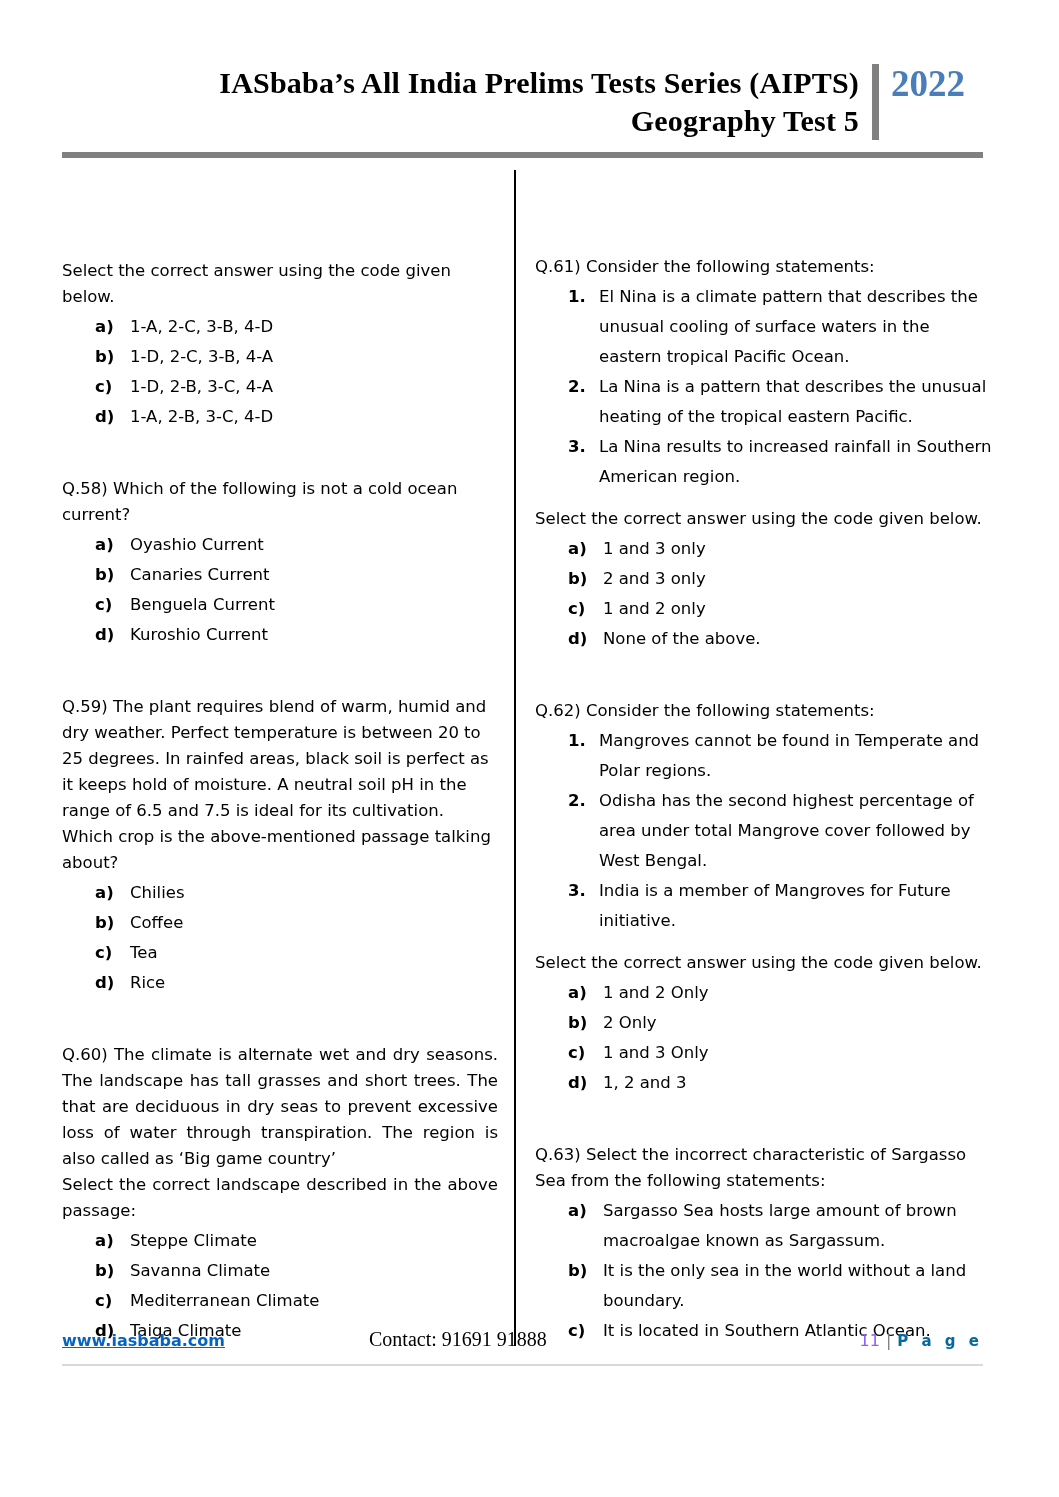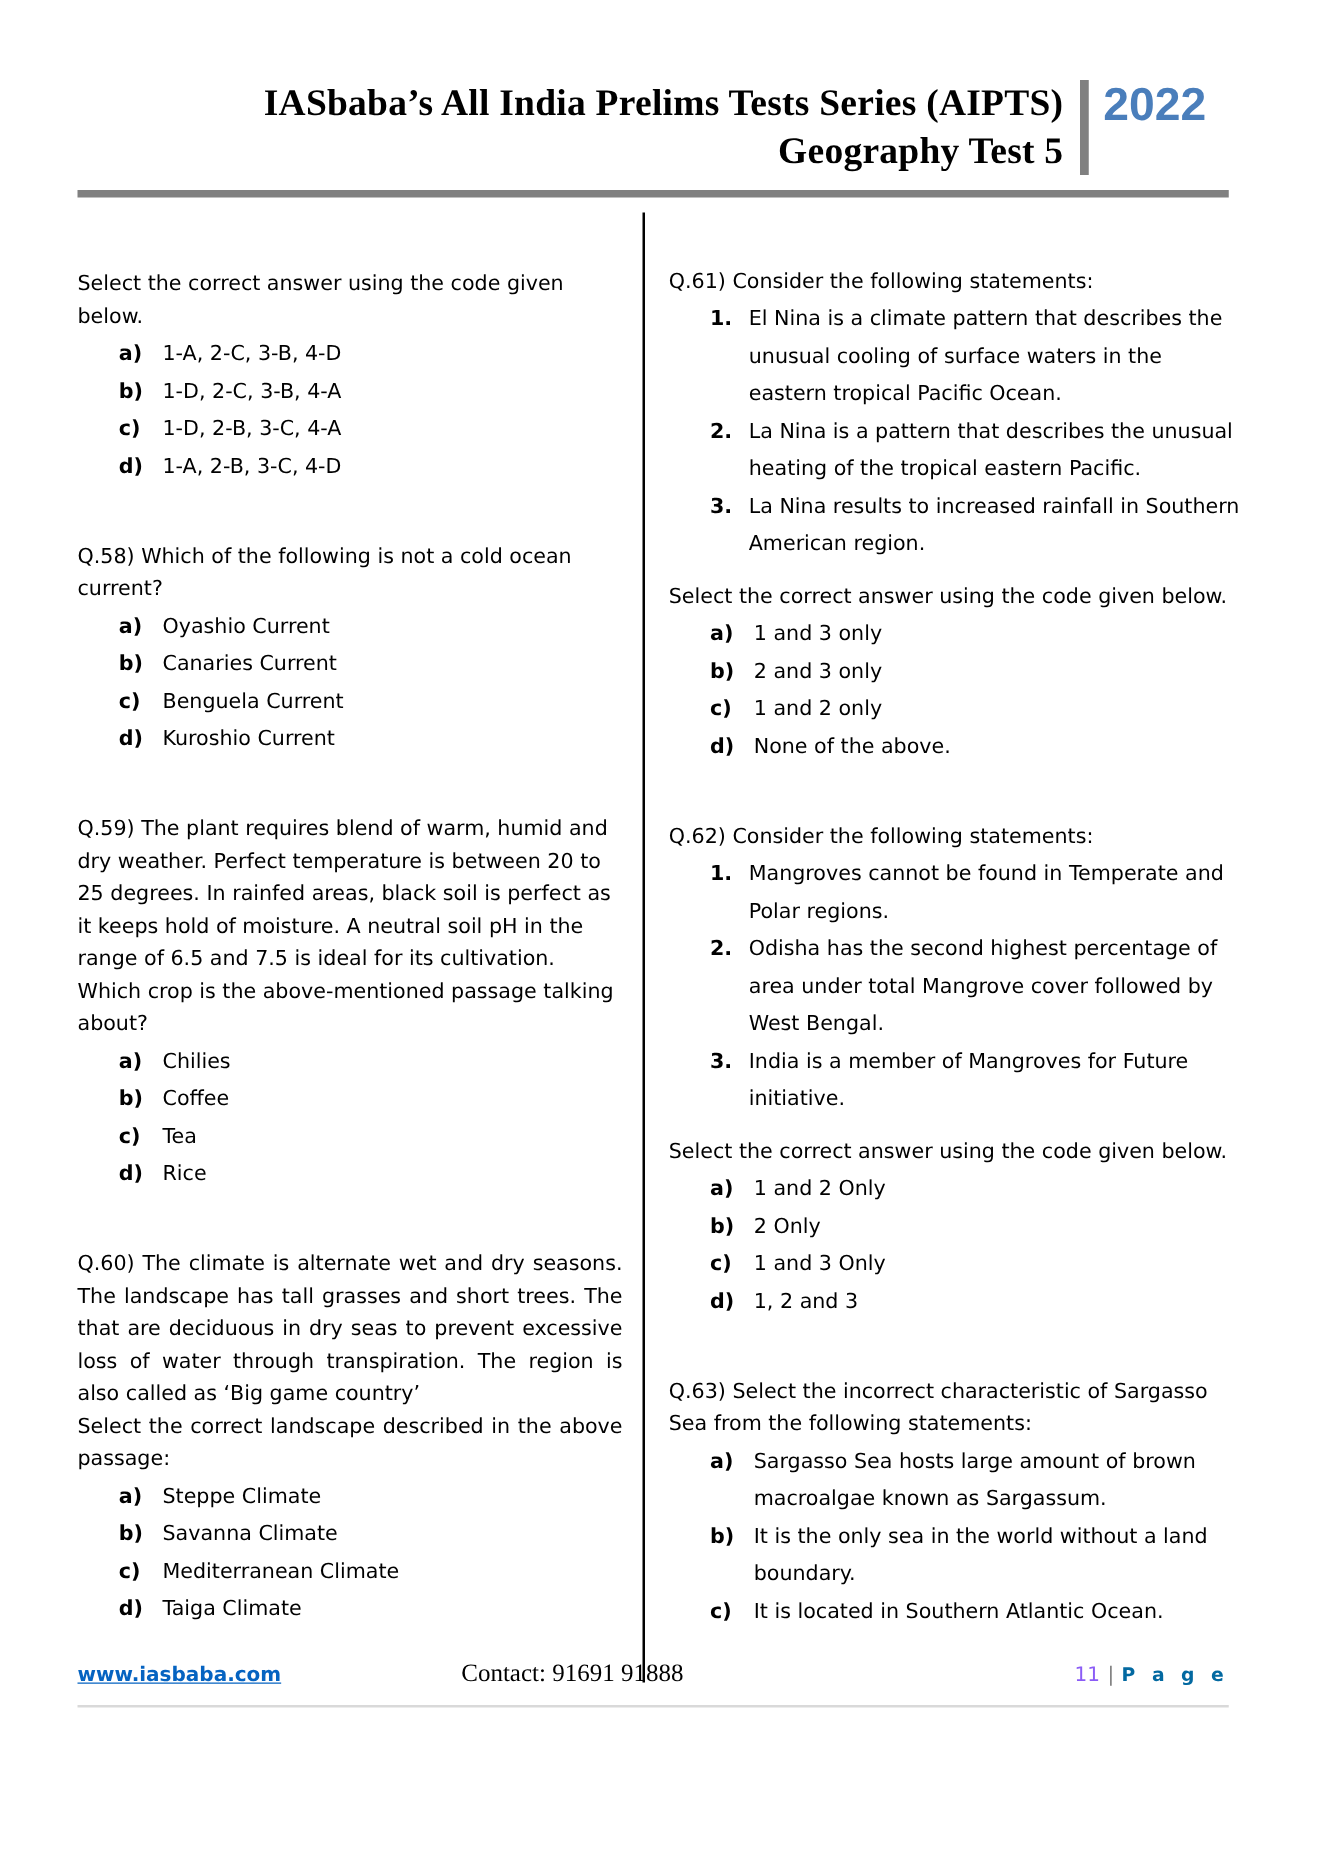--- a/index.html
+++ b/index.html
@@ -22,31 +22,31 @@
   .header-titles {
     text-align:right;
     font-family:"Liberation Serif", serif;
     font-weight:bold;
     font-size:30px;
     line-height:38px;
     letter-spacing:0.2px;
   }
   .header-bar { width:7px; background:#808080; margin-left:13px; }
   .header-year {
-    font-family:Liberation Sans, sans-serif;
+    font-family:Liberation Serif, serif;
     font-weight:bold;
     font-size:37px;
     line-height:40px;
     margin-left:12px;
     color:#4a7ebb;
   }
   .header-rule { height:6px; background:#808080; margin:12px 76px 0 62px; }
 
   
-  .columns { display:flex; align-items:center; padding:12px 0 0 62px; }
+  .columns { display:flex; align-items:flex-end; padding:12px 0 0 62px; }
   .col-left  { width:436px; }
   .col-divider { width:2px; height:1176px; background:#000; margin-left:16px; }
   .col-right { width:462px; margin-left:19px; }
 
   .question-block { margin:0; }
   .question-block + .question-block { margin-top:44px; }
 
   .q-para { margin:0; font-size:16.5px; line-height:26px; }
   .q-para.justify { text-align:justify; }
   .select-text { margin-top:14px; }

